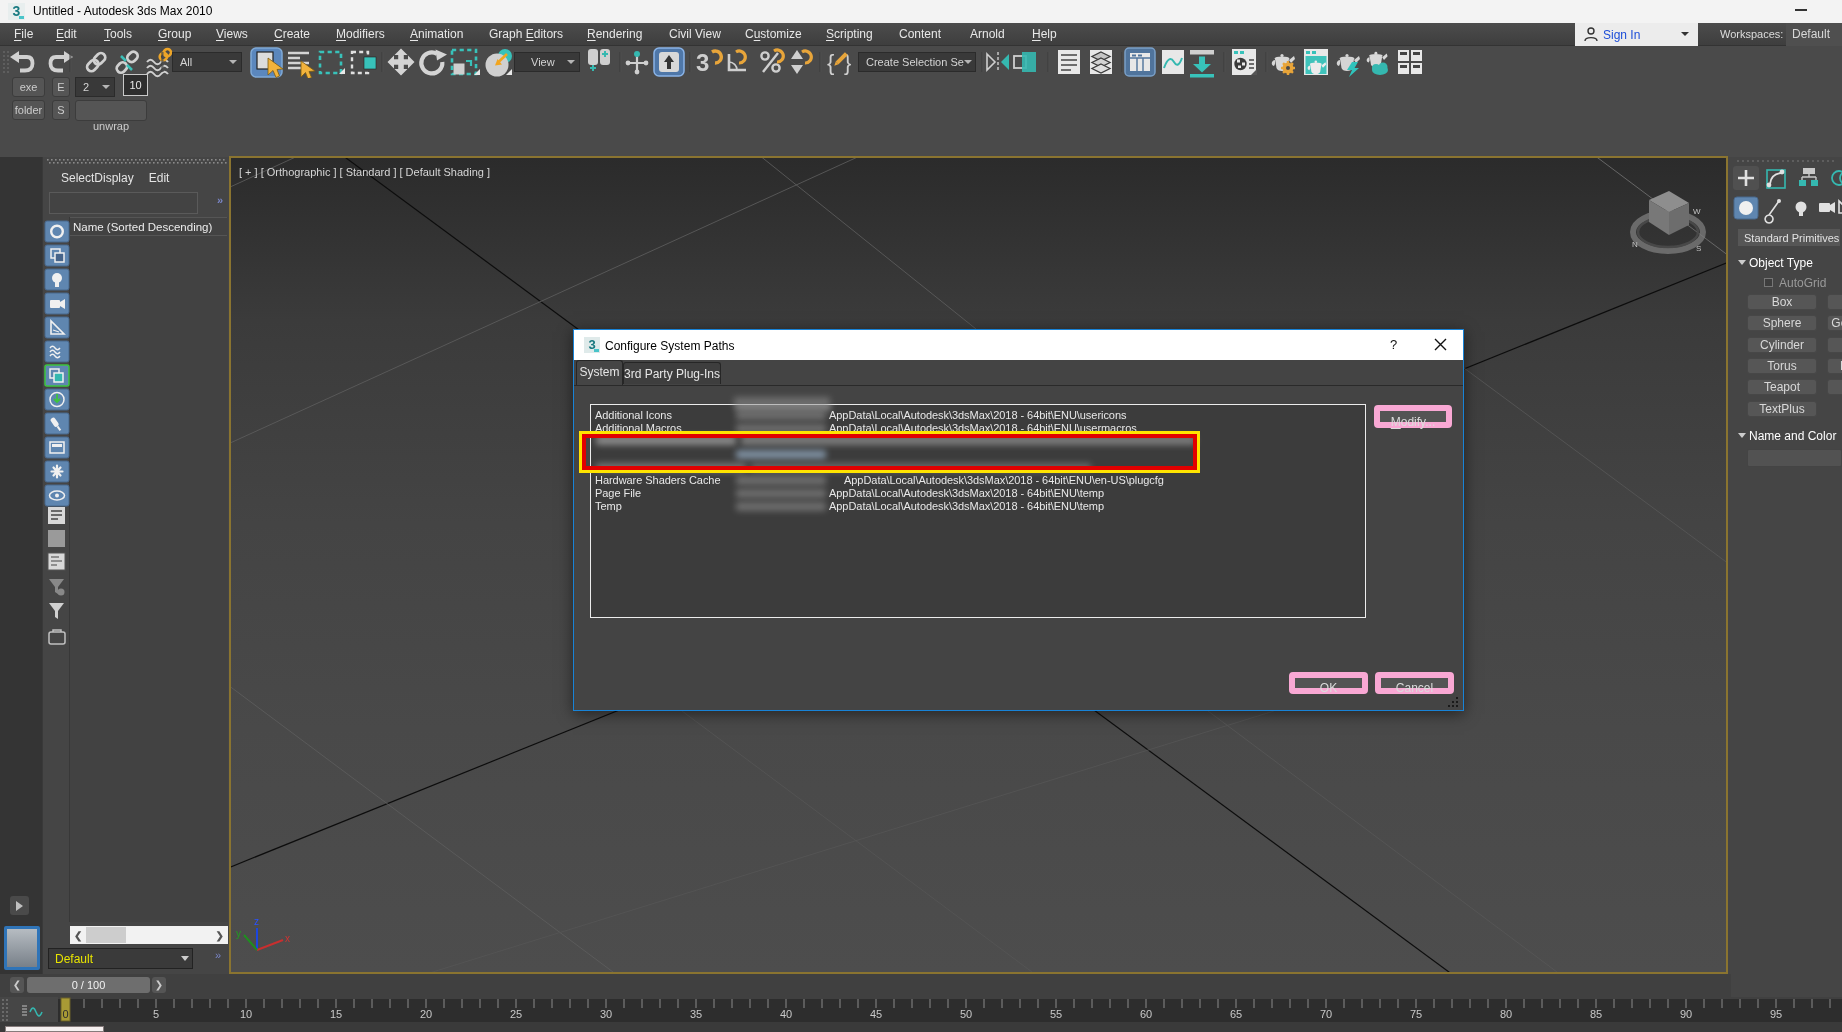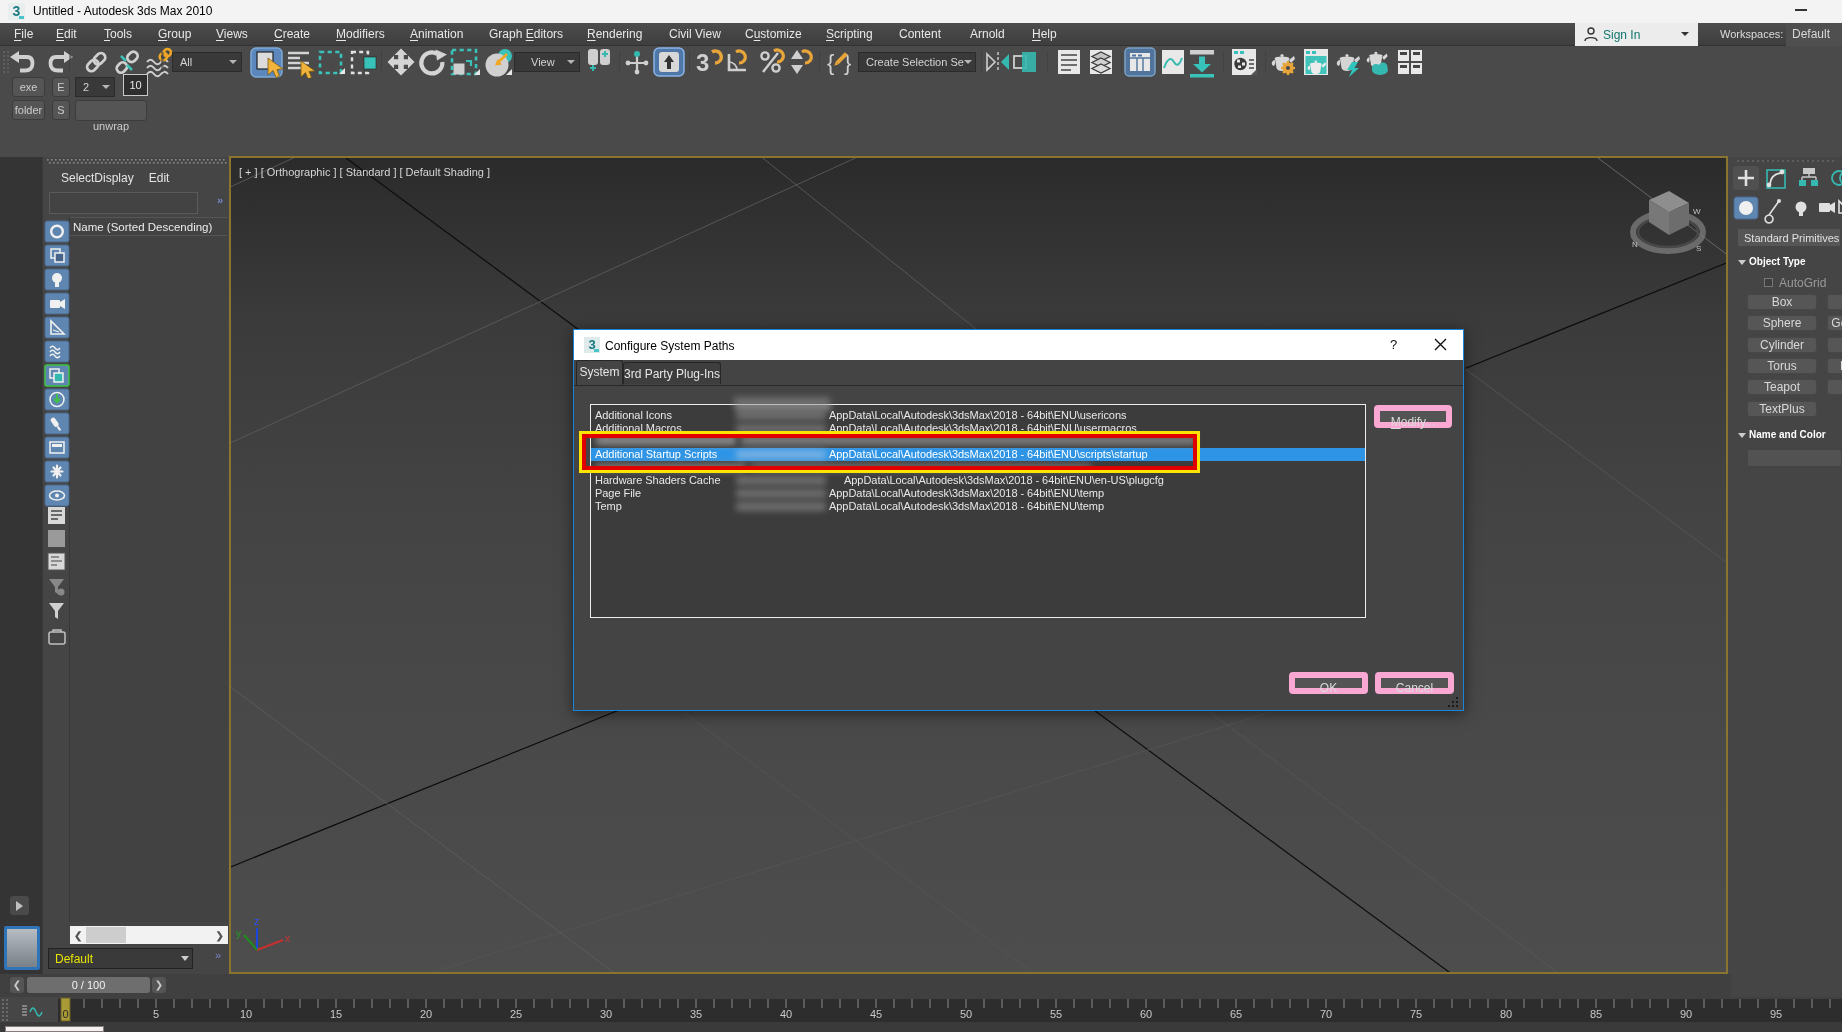--- a/index.html
+++ b/index.html
@@ -22,21 +22,21 @@
 #leftstrip{position:absolute;left:0;top:157px;width:42px;height:840px;background:#343434}
 #sceneexp{position:absolute;left:42px;top:157px;width:186px;height:818px;background:#454545;border-left:1px solid #393939}
 #sceneexp .menus{position:absolute;top:14px;left:18px;color:#e4e4e4;font-size:12px}
 #sceneexp .search{position:absolute;left:6px;top:35px;width:149px;height:22px;background:#434343;border:1px solid #5a5a5a}
 
 #viewport{position:absolute;left:229px;top:156px;width:1499px;height:818px;border:2px solid #8a7430;background:linear-gradient(180deg,#2b2b2b 0%,#3b3b3b 20%,#444444 45%,#494949 70%,#4d4d4d 100%)}
 #vplabel{position:absolute;left:8px;top:8px;color:#d6d6d6;font-size:11px}
 
 #rightpanel{position:absolute;left:1731px;top:157px;width:111px;height:840px;background:#454545}
 .rbtn{position:absolute;background:#565656;border:1px solid #474747;border-radius:3px;color:#d8d8d8;font-size:12px;text-align:center;line-height:15px;height:16px}
-.rollhdr{position:absolute;color:#fff;font-size:10px;font-weight:bold}
+.rollhdr{position:absolute;color:#fff;font-size:12px;font-weight:normal}
 
 #botstrip1{position:absolute;left:0;top:974px;width:1731px;height:23px;background:#404040}
 #timeline{position:absolute;left:0;top:997px;width:1842px;height:25px;background:#2d2d2d}
 #botstrip2{position:absolute;left:0;top:1022px;width:1842px;height:10px;background:#3a3a3a}
 
 #dialog{position:absolute;left:573px;top:329px;width:891px;height:382px;background:#444;border:1px solid #1883d7;box-shadow:0 3px 14px rgba(0,0,0,.5);font-size:12px}
 #dlgtitle{position:absolute;left:0;top:0;width:889px;height:30px;background:#fff;color:#000}
 #dlgtitle .t{position:absolute;left:31px;top:9px;font-size:12px}
 .dtab{position:absolute;top:32px;height:22px;background:#3e3e3e;border:1px solid #262626;border-bottom:none;border-radius:3px 3px 0 0;color:#e6e6e6;text-align:center;font-size:12px;padding-top:4px;white-space:nowrap;overflow:hidden}
 #dlglist{position:absolute;left:16px;top:74px;width:776px;height:214px;background:#3c3c3c;border:1px solid #ececec;overflow:hidden}
@@ -67,21 +67,21 @@
     <span class="mi" style="left:410px"><u>A</u>nimation</span>
     <span class="mi" style="left:489px">Graph <u>E</u>ditors</span>
     <span class="mi" style="left:587px"><u>R</u>endering</span>
     <span class="mi" style="left:669px">Civil View</span>
     <span class="mi" style="left:745px">C<u>u</u>stomize</span>
     <span class="mi" style="left:826px"><u>S</u>cripting</span>
     <span class="mi" style="left:899px">Content</span>
     <span class="mi" style="left:970px">Arnold</span>
     <span class="mi" style="left:1032px"><u>H</u>elp</span>
 
-    <div class="abs" style="left:1575px;top:0;width:123px;height:23px;background:#ececec;color:#0f766e">
+    <div class="abs" style="left:1575px;top:0;width:123px;height:23px;background:#ececec;color:#1d4ed8">
       <svg class="abs" style="left:8px;top:3px" width="16" height="16" viewBox="0 0 16 16">
           <circle cx="8" cy="5" r="3" fill="none" stroke="#333" stroke-width="1.4"></circle>
           <path d="M2 15 C2 10.5 14 10.5 14 15" fill="none" stroke="#333" stroke-width="1.4"></path>
         </svg>
       <span class="abs" style="left:28px;top:5px;font-size:12px">Sign In</span>
       <span class="abs" style="left:106px;top:9px;width:0;height:0;border-left:4px solid transparent;border-right:4px solid transparent;border-top:4px solid #333"></span>
     </div>
     <span class="mi" style="left:1720px;color:#dcdcdc;font-size:11px;top:5px">Workspaces:</span>
     <div class="abs" style="left:1786px;top:0;width:56px;height:23px;background:#4f4f4f;color:#d8d8d8;font-size:12px;padding:4px 0 0 6px">Default</div>
   </div>
@@ -761,21 +761,20 @@
     </div>
     <div class="dtab" style="left:2px;width:47px;height:25px;top:30px;background:#454545;z-index:2">System</div>
     <div class="dtab" style="left:49px;width:98px">3rd Party Plug-Ins</div>
     <div class="abs" style="left:0;top:55px;width:889px;height:1px;background:#2a2a2a"></div>
 
     <div class="abs" style="left:160px;top:67px;width:96px;height:12px;background:#8f8f8f;filter:blur(3px);opacity:0.55;z-index:3"></div>
     <div id="dlglist">
       <div class="lrow" style="top:4px"><span class="c1">Additional Icons</span><span class="c2"></span><span class="abs" style="left:238px;top:0">AppData\Local\Autodesk\3dsMax\2018 - 64bit\ENU\usericons</span></div>
       <div class="lrow" style="top:17px"><span class="c1">Additional Macros</span><span class="abs" style="left:238px;top:0">AppData\Local\Autodesk\3dsMax\2018 - 64bit\ENU\usermacros</span></div>
       <div class="lrow" style="top:30px"></div>
-      <div class="lrow" style="top:43px;background:#2e94e6;width:774px;color:#fff"><span class="c1">Additional Startup Scripts</span><span class="abs" style="left:238px;top:0">AppData\Local\Autodesk\3dsMax\2018 - 64bit\ENU\scripts\startup</span></div>
       <div class="lrow" style="top:56px"></div>
       <div class="lrow" style="top:69px"><span class="c1">Hardware Shaders Cache</span><span class="abs" style="left:253px;top:0">AppData\Local\Autodesk\3dsMax\2018 - 64bit\ENU\en-US\plugcfg</span></div>
       <div class="lrow" style="top:82px"><span class="c1">Page File</span><span class="abs" style="left:238px;top:0">AppData\Local\Autodesk\3dsMax\2018 - 64bit\ENU\temp</span></div>
       <div class="lrow" style="top:95px"><span class="c1">Temp</span><span class="abs" style="left:238px;top:0">AppData\Local\Autodesk\3dsMax\2018 - 64bit\ENU\temp</span></div>
 
       <div class="blur" style="left:145px;top:-4px;width:95px;height:10px"></div>
       <div class="blur" style="left:145px;top:6px;width:90px"></div>
       <div class="blur" style="left:145px;top:19px;width:90px"></div>
       <div class="blur" style="left:5px;top:31px;width:140px;background:#a8a8a8;opacity:0.72"></div>
       <div class="blur" style="left:150px;top:31px;width:455px;background:#9a9a9a;opacity:0.68"></div>

